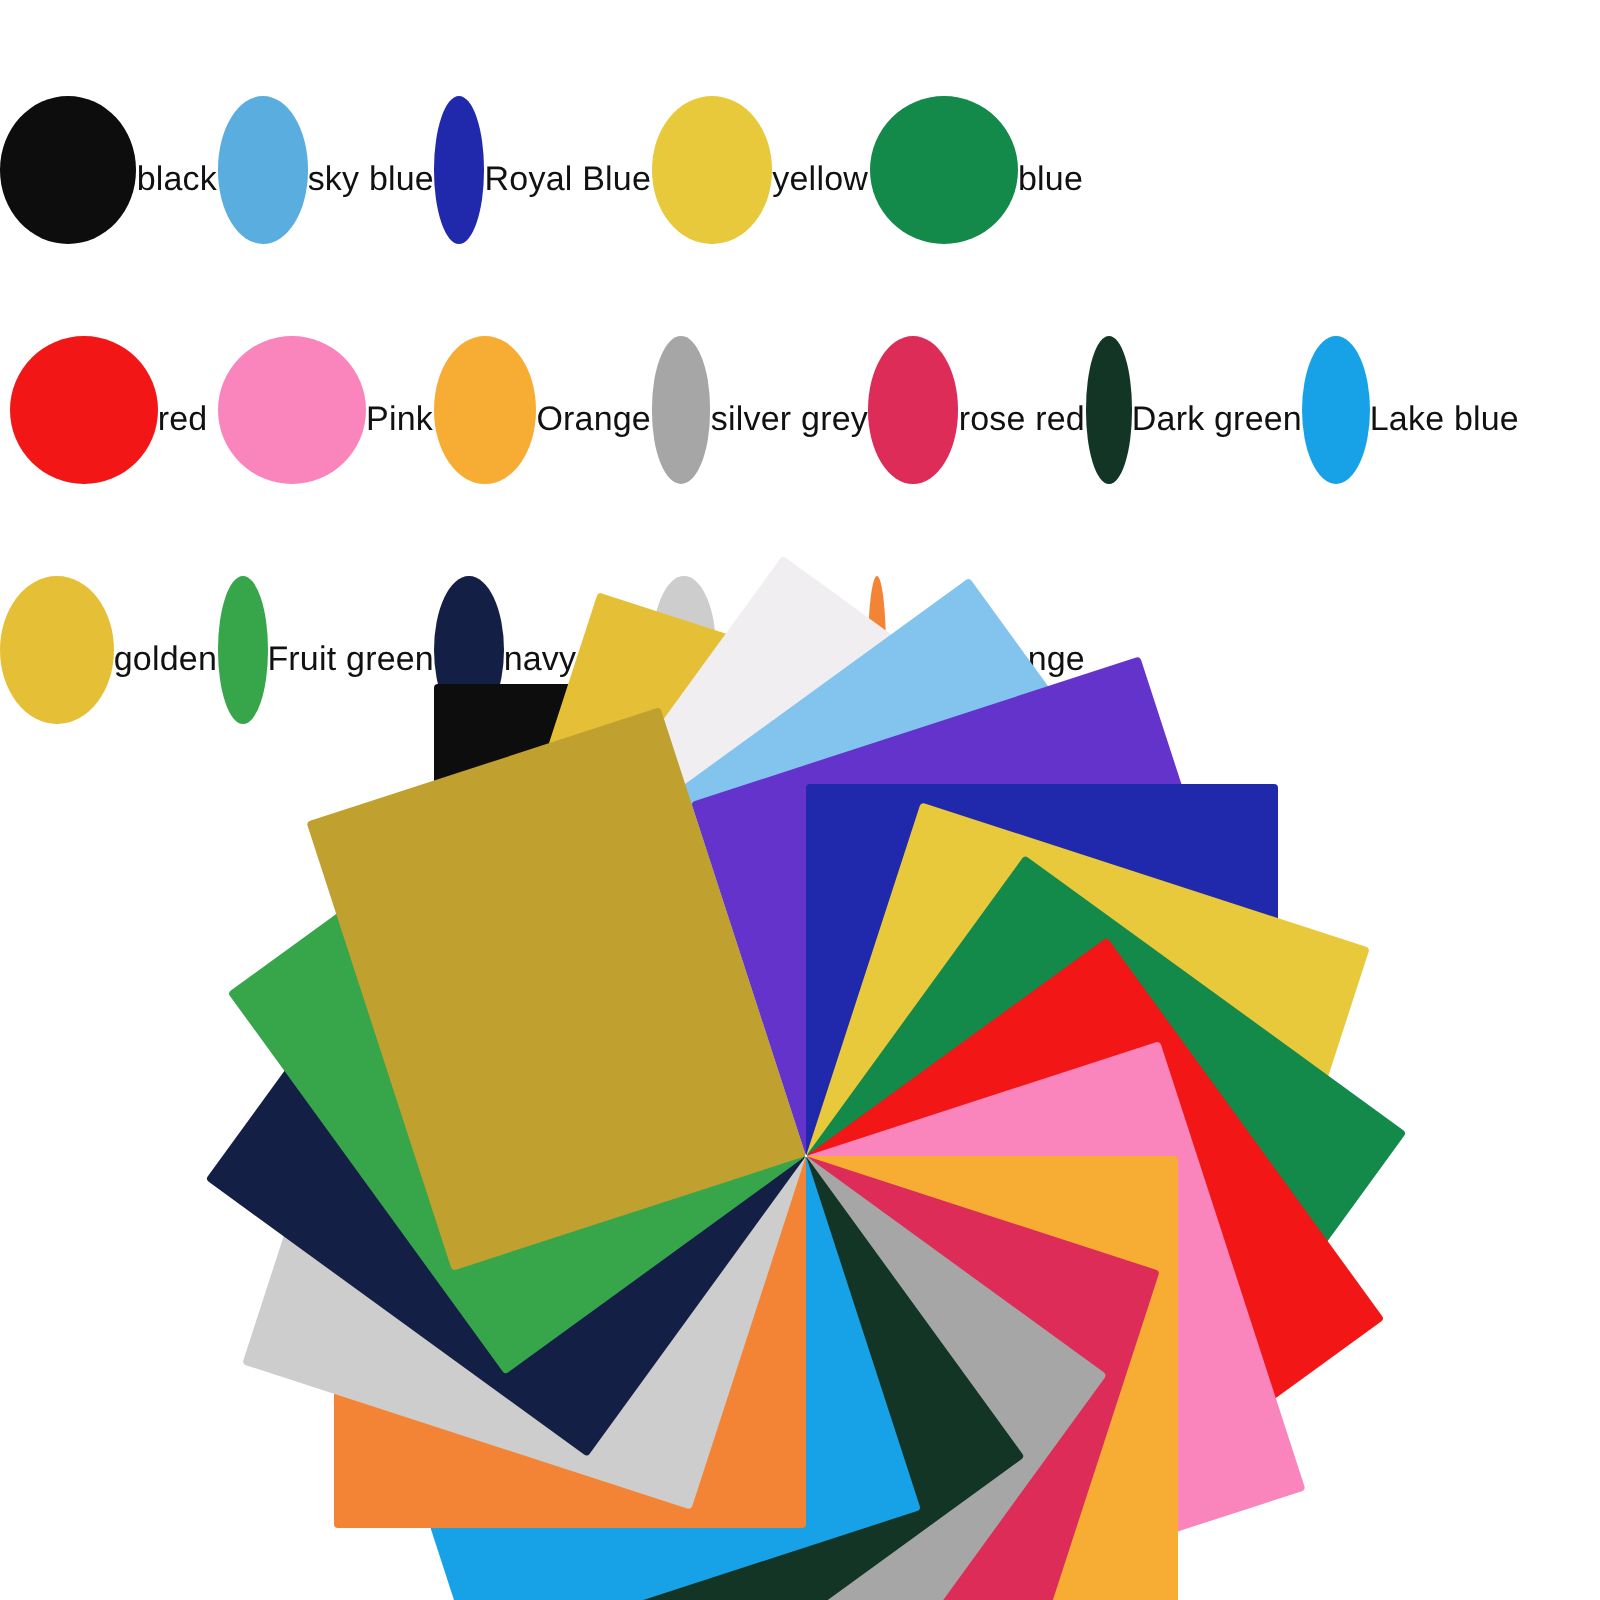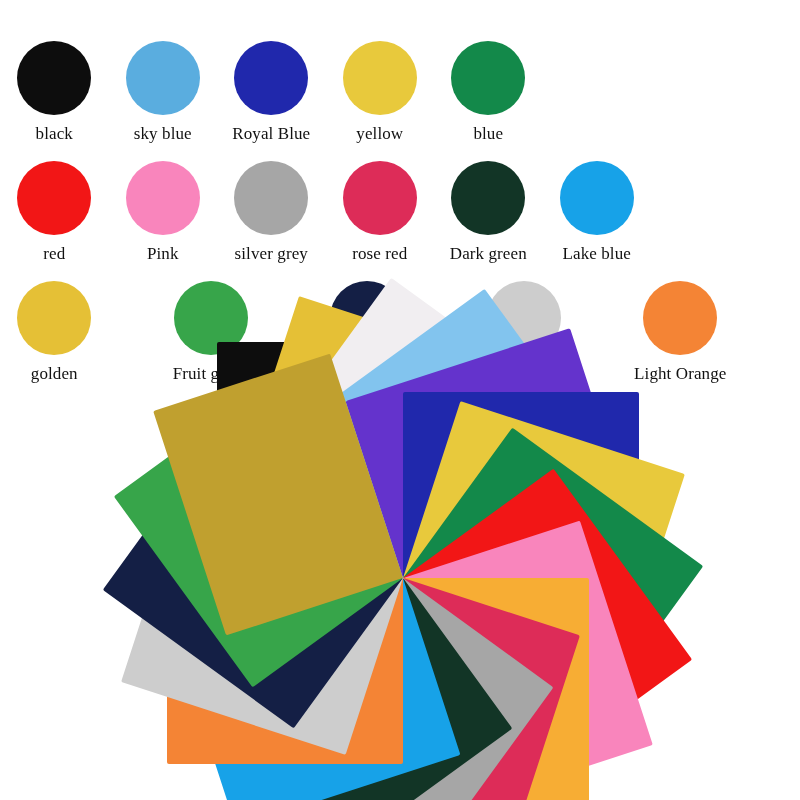--- a/index.html
+++ b/index.html
@@ -34,29 +34,28 @@
   .swatch-row {
     position: absolute;
     left: 0;
     width: 800px;
     height: 118px;
     display: flex;
     justify-content: flex-start;
   }
   .swatch-row.r0 { top: 26px; }
   .swatch-row.r1 { top: 146px; }
-  .swatch-row.r2 { top: 266px; gap: 48px; }
+  .swatch-row.r2 { top: 266px; }
 
   .swatch-cell {
     width: 108.5px;
     display: flex;
-    flex-direction: column;
+    flex-direction: row;
     align-items: center;
-    justify-content: flex-end;
-    font-family: Liberation Serif, serif;
+    justify-content: center;
   }
   .swatch-dot {
     width: 74px;
     height: 74px;
     border-radius: 50%;
     display: block;
   }
   .swatch-label {
     margin-top: 9px;
     font-size: 17px;
@@ -127,20 +126,24 @@
     <div class="swatch-row r1">
         <div class="swatch-cell">
           <span class="swatch-dot" style="background: rgb(242, 22, 22);"></span>
           <span class="swatch-label">red</span>
         </div>
         <div class="swatch-cell">
           <span class="swatch-dot" style="background: rgb(249, 133, 188);"></span>
           <span class="swatch-label">Pink</span>
         </div>
         <div class="swatch-cell">
+          <span class="swatch-dot" style="background: rgb(247, 173, 52);"></span>
+          <span class="swatch-label">Orange</span>
+        </div>
+        <div class="swatch-cell">
           <span class="swatch-dot" style="background: rgb(166, 166, 166);"></span>
           <span class="swatch-label">silver grey</span>
         </div>
         <div class="swatch-cell">
           <span class="swatch-dot" style="background: rgb(221, 44, 88);"></span>
           <span class="swatch-label">rose red</span>
         </div>
         <div class="swatch-cell">
           <span class="swatch-dot" style="background: rgb(18, 53, 38);"></span>
           <span class="swatch-label">Dark green</span>

